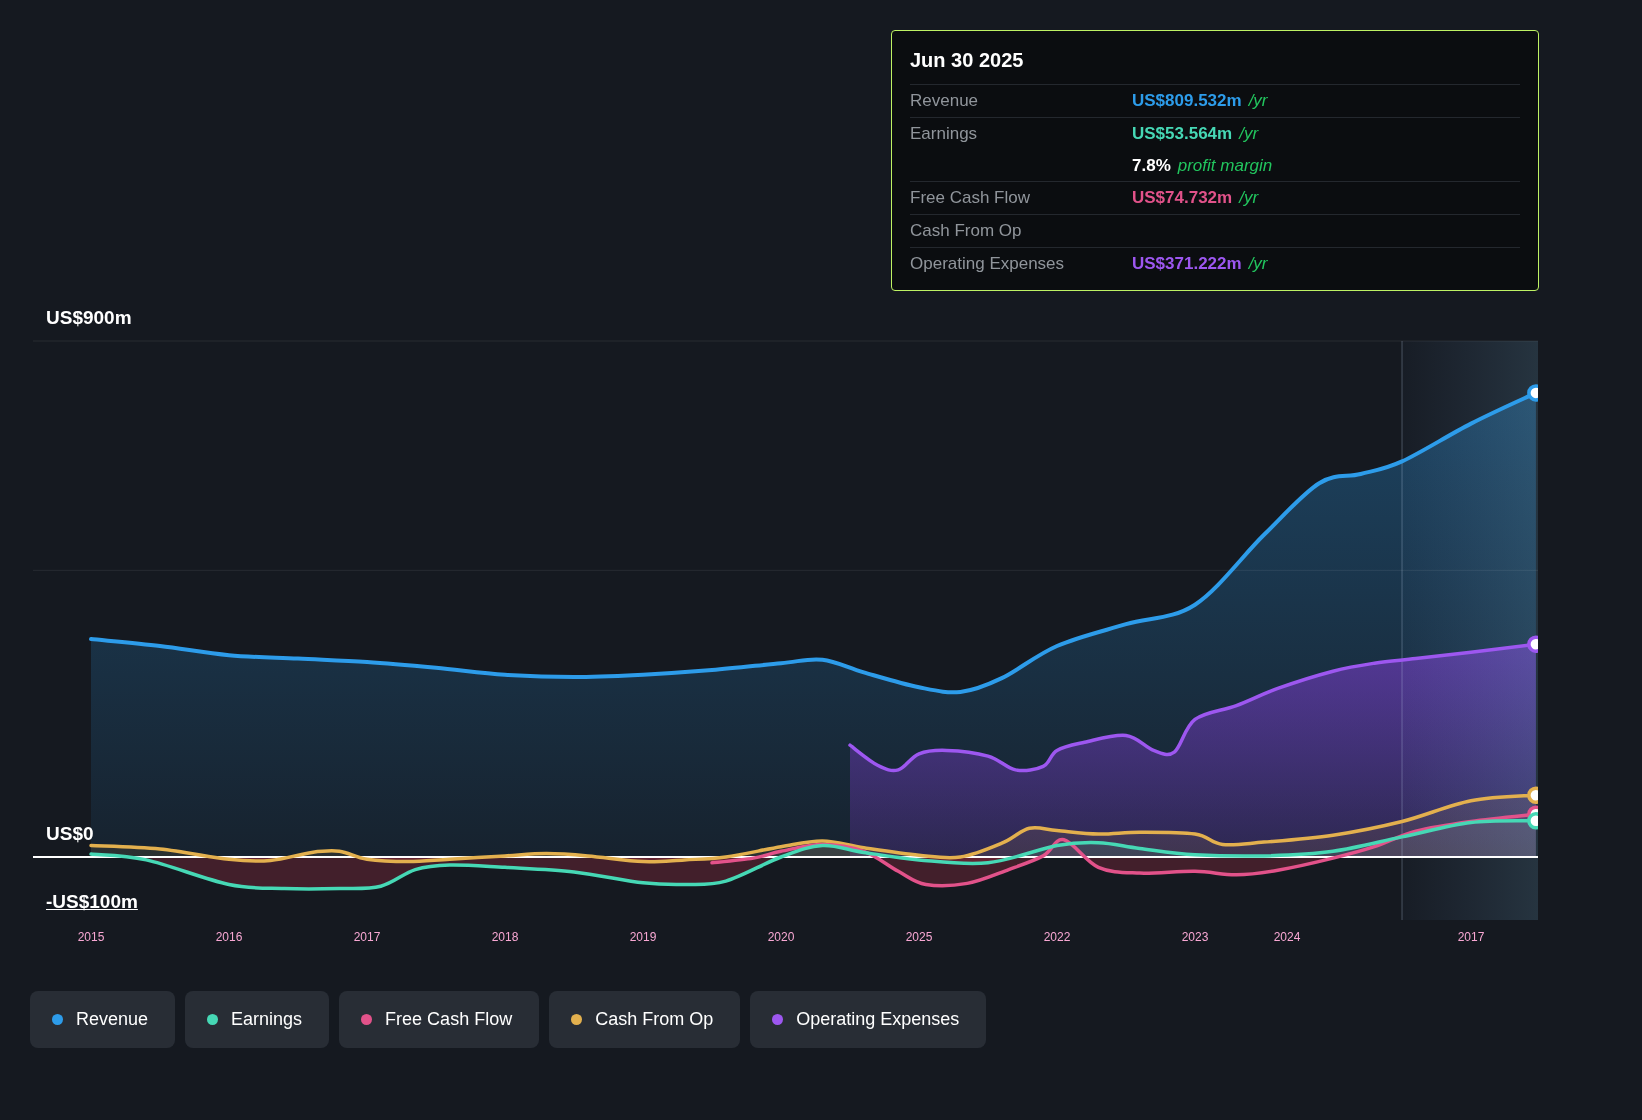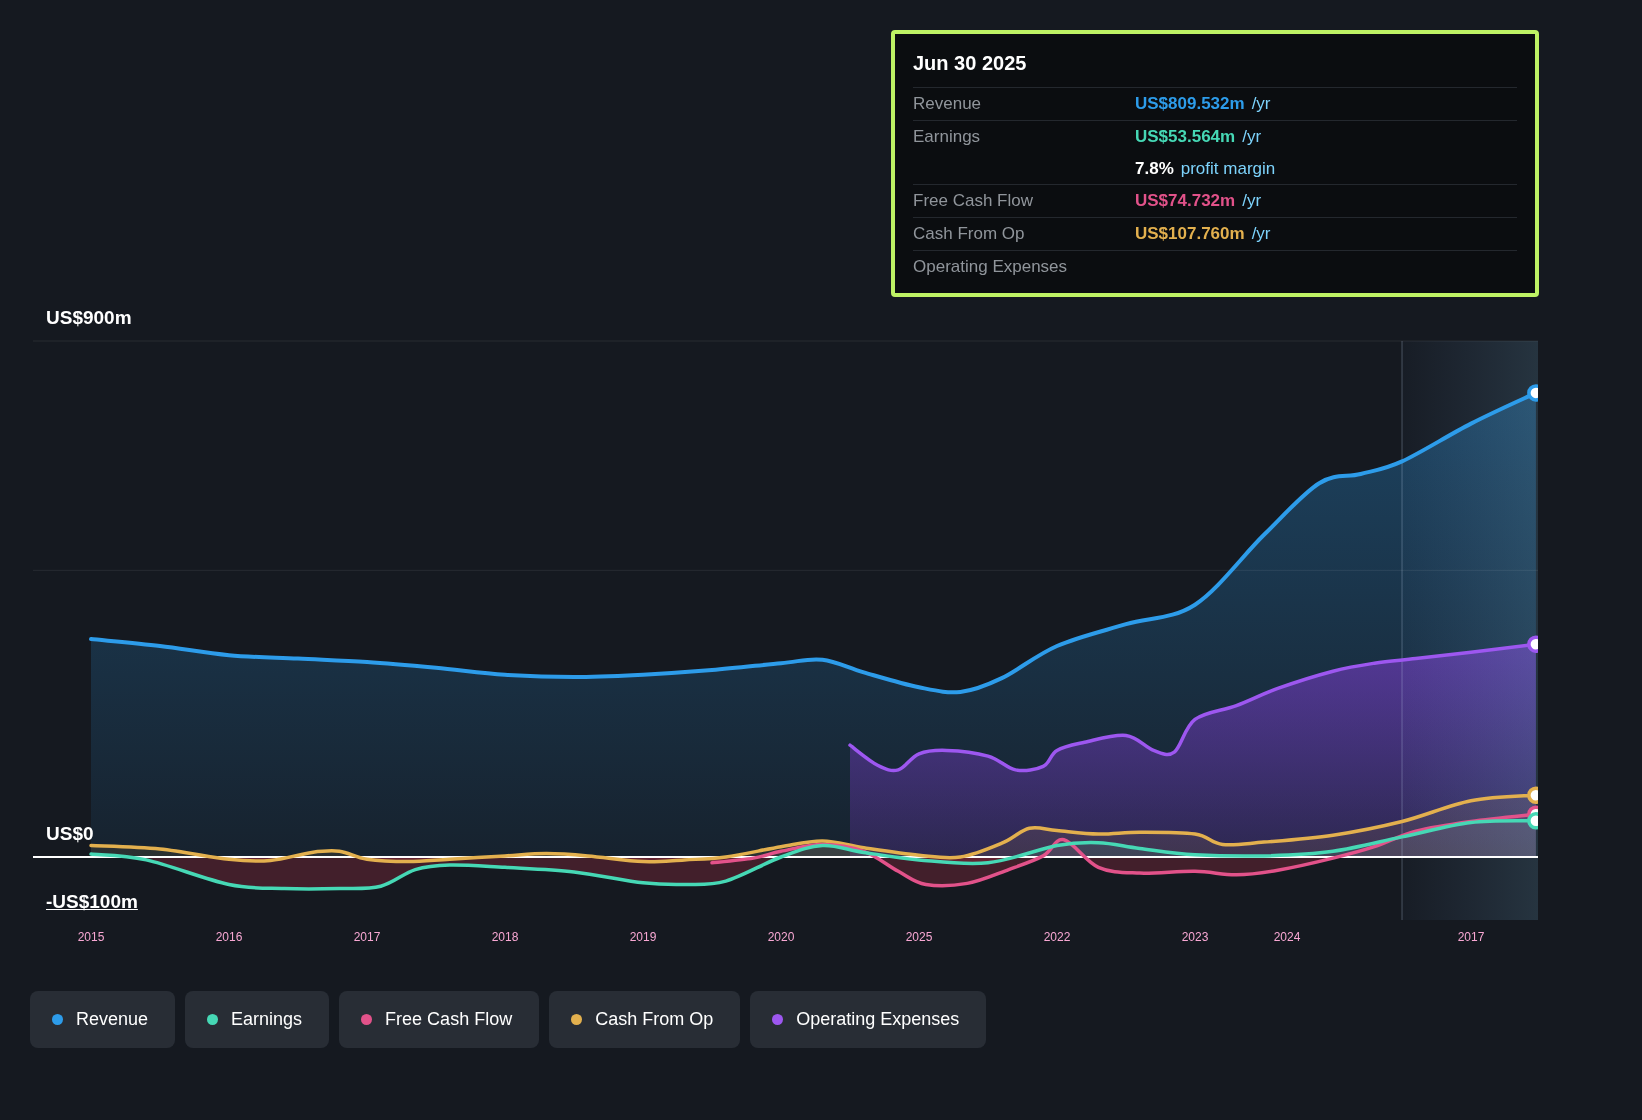--- a/index.html
+++ b/index.html
@@ -5,28 +5,28 @@
   * { margin:0; padding:0; box-sizing:border-box; }
   html,body { width:1642px; height:1120px; background:#151920; overflow:hidden;
               font-family:"Liberation Sans", sans-serif; }
   .stage { position:relative; width:1642px; height:1120px; background:#151920; }
   #chart-svg { position:absolute; left:0; top:0; }
 
   .y-label { position:absolute; left:46px; color:#ffffff; font-size:19px; font-weight:700; white-space:nowrap; }
   .x-label { position:absolute; top:930px; transform:translateX(-50%); color:#f9a8d4; font-size:12px; }
 
   .tooltip { position:absolute; left:891px; top:30px; width:648px; background:#0b0d10;
-             border:4px solid #bef264; border-radius:4px; padding:8px 18px 10px; }
+             border:1px solid #bef264; border-radius:4px; padding:8px 18px 10px; }
   .tt-date { font-size:20px; font-weight:700; color:#ffffff; padding:10px 0 12px; }
   .tt-row  { display:grid; grid-template-columns:222px 1fr; align-items:center;
              min-height:33px; border-top:1px solid #24282e; font-size:17px; }
   .tt-row.sub { border-top:none; min-height:31px; }
   .tt-label { color:#90959b; }
   .tt-value { font-weight:700;margin-top:20px; }
-  .tt-suffix { color:#7dd3fc; font-weight:400; margin-left:7px; }
+  .tt-suffix { color:#22c55e; font-weight:400; margin-left:7px;font-style:italic; }
 
   #legend { position:absolute; left:30px; top:991px; display:flex; gap:10px; }
   .legend-pill { display:flex; align-items:center; gap:13px; height:57px; padding:0 27px 0 22px;
                  background:#282d35; border-radius:8px; color:#ffffff; font-size:18px; cursor:pointer; }
   .legend-dot { width:11px; height:11px; border-radius:50%; flex:0 0 auto; }
 </style>
 </head>
 <body>
 
 <div class="stage">
@@ -117,24 +117,24 @@
         <div class="tt-row sub">
           <span class="tt-label"></span>
           <span><span class="tt-value" style="color: rgb(255, 255, 255);">7.8%</span><span class="tt-suffix">profit margin</span></span>
         </div>
         <div class="tt-row">
           <span class="tt-label">Free Cash Flow</span>
           <span><span class="tt-value" style="color: rgb(226, 82, 138);">US$74.732m</span><span class="tt-suffix">/yr</span></span>
         </div>
         <div class="tt-row">
           <span class="tt-label">Cash From Op</span>
-          <span><span class="tt-value" style="color: rgb(227, 176, 78);">US$107.760m</span><span class="tt-suffix">/yr</span></span>
         </div>
         <div class="tt-row">
           <span class="tt-label">Operating Expenses</span>
+          <span><span class="tt-value" style="color: rgb(157, 87, 240);">US$371.222m</span><span class="tt-suffix">/yr</span></span>
         </div>
       </div>
   </div>
 
   <div id="legend">
       <div class="legend-pill">
         <span class="legend-dot" style="background: rgb(45, 156, 234);"></span>
         <span>Revenue</span>
       </div>
       <div class="legend-pill">

